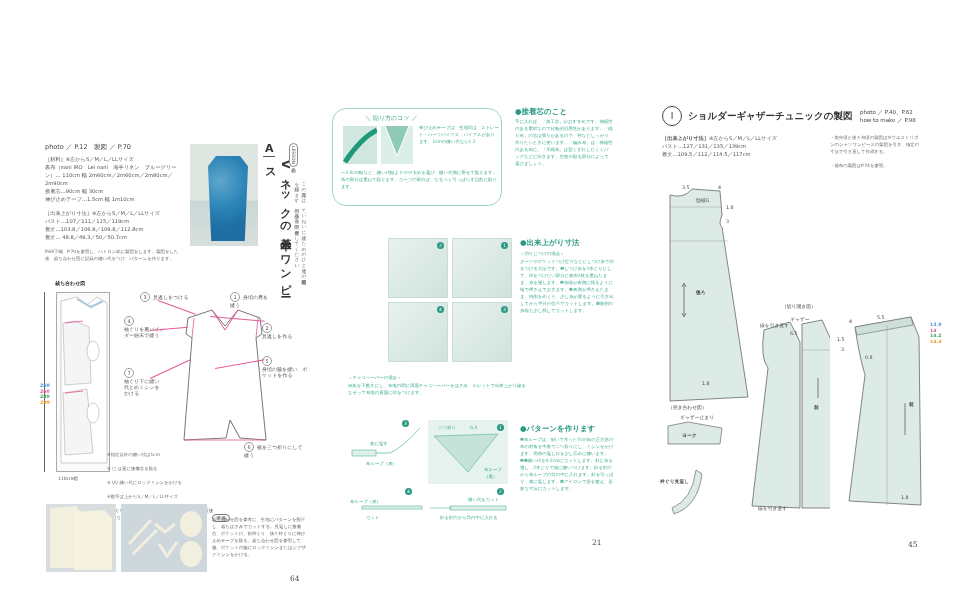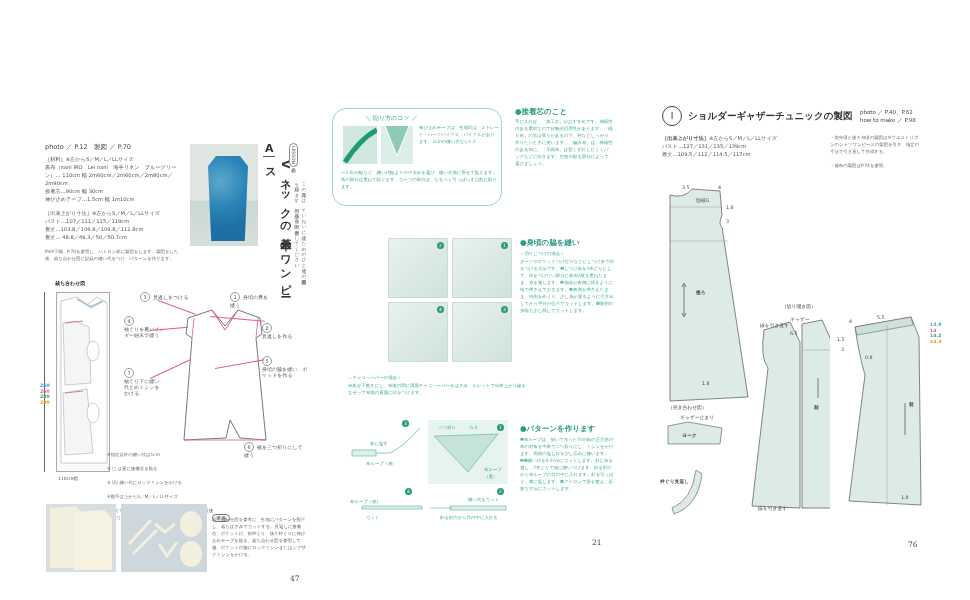--- a/index.html
+++ b/index.html
@@ -136,21 +136,21 @@
       <path d="M8 40 L30 16" stroke="#f3efdf" stroke-width="3"></path>
       <path d="M12 50 L36 26" stroke="#f3efdf" stroke-width="3"></path>
       <path d="M34 20 L44 28 L54 20" fill="none" stroke="#f3efdf" stroke-width="3"></path>
       <path d="M38 40 L46 52 L56 38" fill="none" stroke="#f3efdf" stroke-width="3"></path>
       <ellipse cx="70" cy="20" rx="11" ry="13" fill="#f3efdf"></ellipse>
       <ellipse cx="70" cy="50" rx="11" ry="13" fill="#f3efdf"></ellipse>
     </svg>
   </div>
   <div class="abs" style="left:212px;top:467px;"><span class="badge-round">準備</span></div>
   <div class="abs txt-sm" style="left:212px;top:478px;width:96px;">裁ち合わせ図を参考に、生地にパターンを配置し、裁ちばさみでカットする。見返しに接着芯、ポケット口、前衿ぐり、後ろ衿ぐりに伸び止めテープを貼る。裁ち合わせ図を参照して、脇、ポケットの脇にロックミシンまたはジグザグミシンをかける。</div>
-  <div class="abs page-num" style="left:290px;top:536px;">47</div>
+  <div class="abs page-num" style="left:290px;top:536px;">64</div>
 </div>
 
 <div class="page" id="p36">
   <div class="abs tip-box" style="left:12px;top:108px;width:170px;height:98px;">
     <div class="abs tip-title" style="left:32px;top:5px;">＼ <span>貼り方のコツ</span> ／</div>
     <div class="abs tip-img" style="left:10px;top:17px;width:34px;height:38px;">
       <svg width="34" height="38">
           <path d="M2 36 Q18 12 34 4" stroke="#1f9a78" stroke-width="5" fill="none"></path>
         </svg>
     </div>
@@ -172,21 +172,21 @@
   <div class="abs photo-tile" style="left:132px;top:238px;width:60px;height:60px;">
       <span class="num-dot abs" style="right:3px;top:3px;">1</span>
     </div>
   <div class="abs photo-tile" style="left:68px;top:302px;width:60px;height:60px;">
       <span class="num-dot abs" style="right:3px;top:3px;">4</span>
     </div>
   <div class="abs photo-tile" style="left:132px;top:302px;width:60px;height:60px;">
       <span class="num-dot abs" style="right:3px;top:3px;">3</span>
     </div>
 
-  <div class="abs teal-h" style="left:200px;top:238px;">●身頃の脇を縫い</div>
+  <div class="abs teal-h" style="left:200px;top:238px;">●出来上がり寸法</div>
   <div class="abs txt-sm teal" style="left:200px;top:250px;width:94px;">＜切りじつけの場合＞</div>
   <div class="abs txt-sm teal" style="left:200px;top:258px;width:94px;">ダーツやポケットつけ位置などにしつけ糸で印をつける方法です。❶しつけ糸を2本どりにして、印をつけたい部分に表布2枚を重ねたまま、糸を通します。❷糸端が表側に残るように指で押さえておきます。❸表側を押さえたまま、内側をめくり、少し糸が渡るように引き出してから半分の位置でカットします。❹表側の糸端も少し残してカットします。</div>
   <div class="abs txt-sm teal" style="left:28px;top:374px;width:180px;">＜チャコペーパーの場合＞</div>
   <div class="abs txt-sm teal" style="left:28px;top:382px;width:180px;">厚紙を下敷きにし、布地の間に両面チャコペーパーをはさみ、ルレットで出来上がり線をなぞって布地の裏面に印をつけます。</div>
 
   <div class="abs" style="left:30px;top:420px;width:75px;height:50px;">
     <span class="num-dot abs" style="left:52px;top:0;">3</span>
     <svg class="abs" style="left:0;top:8px" width="75" height="42">
       <rect x="2" y="22" width="24" height="6" fill="#dff0ea" stroke="#3aa890" stroke-width="0.5"></rect>
       <path d="M26 25 L40 25 Q52 20 70 0" fill="none" stroke="#3aa890" stroke-width="0.6"></path>
@@ -302,14 +302,14 @@
     <span class="abs dim" style="left:18px;top:12px;font-weight:bold;">ヨーク</span>
   </div>
 
   <div class="abs" style="left:18px;top:470px;width:36px;height:50px;">
     <svg width="36" height="50">
         <path d="M28 0 L34 4 Q30 36 6 44 L4 38 Q24 30 28 0 Z" fill="#dcebe5" stroke="#555" stroke-width="0.6"></path>
       </svg>
   </div>
   <div class="abs dim" style="left:10px;top:478px;font-weight:bold;">衿ぐり見返し</div>
 
-  <div class="abs page-num" style="left:258px;top:540px;">76</div>
+  <div class="abs page-num" style="left:258px;top:540px;">45</div>
 </div>
 
 </body></html>

